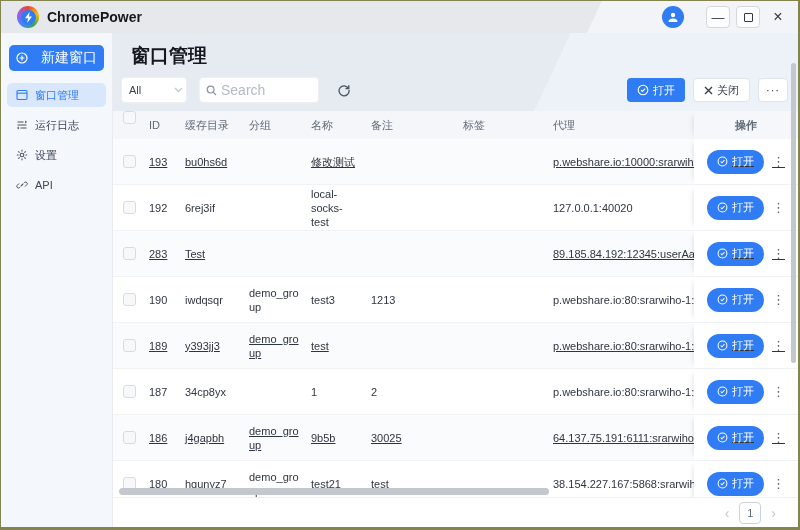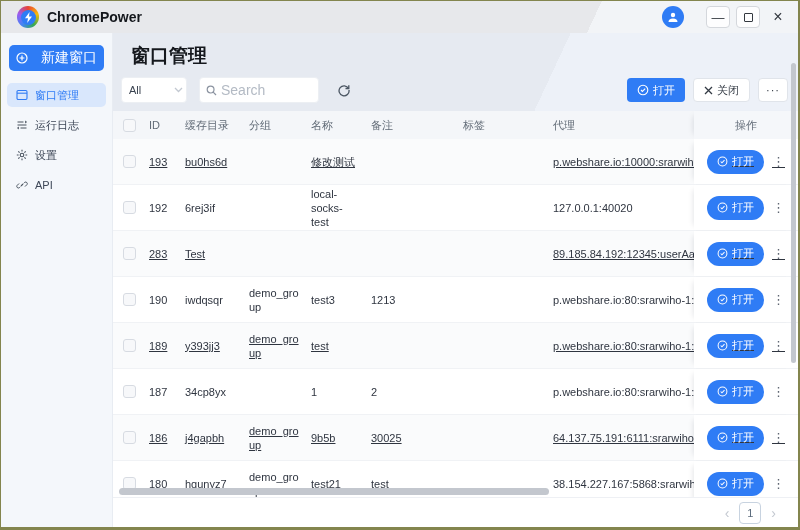--- a/index.html
+++ b/index.html
@@ -39,35 +39,35 @@
   .search-box input::placeholder { color:#b3bac4; }
   .refresh-btn { width:26px; height:26px; display:flex; align-items:center; justify-content:center; margin-left:12px; border:none; background:transparent; }
   .fb-spacer { flex:1; }
   .tb-btn { height:24px; border-radius:4px; font-size:11px; display:flex; align-items:center; gap:4px; padding:0 10px; margin-left:8px; }
   .tb-open { background:#2f7cf5; color:#fff; border:none; }
   .tb-close { background:#fff; color:#333a44; border:1px solid #e0e4ea; }
   .tb-more { background:#fff; color:#333a44; border:1px solid #e0e4ea; padding:0 7px; letter-spacing:1px; }
 
   
   .table { flex:1; min-height:0; display:flex; flex-direction:column; background:#fff; position:relative; }
-  .thead { display:flex; height:28px; flex:0 0 28px; background:#f4f6f9; align-items:center; font-size:11px; color:#606a76; }
+  .thead { display:flex; height:28px; flex:0 0 28px; background:#f4f6f9; font-size:11px; color:#606a76; }
   .tbody { flex:1; overflow:hidden; position:relative; }
   .trow { display:flex; height:46px; border-bottom:1px solid #f0f2f5; align-items:center; background:#fff; font-size:11px; color:#2f3540; }
   .trow.stripe { background:#fafbfc;text-decoration:underline; }
   .cell,.hcell { padding:0 6px; overflow:hidden; }
   .c-check { width:30px; flex:0 0 30px; display:flex; justify-content:flex-start; padding-left:10px; }
   .c-id { width:36px; flex:0 0 36px; }
   .c-cache { width:64px; flex:0 0 64px; }
   .c-group { width:62px; flex:0 0 62px; word-break:break-all; line-height:14px; }
   .c-name { width:60px; flex:0 0 60px; line-height:14px; }
   .c-remark { width:92px; flex:0 0 92px; }
   .c-tag { width:90px; flex:0 0 90px; }
   .c-proxy { flex:1; min-width:0; white-space:nowrap; }
   .c-action { width:104px; flex:0 0 104px; display:flex; align-items:center; justify-content:center; gap:8px; align-self:stretch; background:#fff; box-shadow:-5px 0 6px -5px rgba(16,24,40,.14); }
-  .thead .c-action { background:#f5f7fa; text-align:center; display:flex; align-items:center; justify-content:center; }
+  .thead .c-action { background:#f5f7fa; text-align:center; display:flex; align-items:center; justify-content:center;font-weight:bold; }
   .checkbox { width:13px; height:13px; border:1px solid #d7dbe2; border-radius:3px; background:#f7f8fa; display:inline-block; }
   .open-pill { height:24px; border:none; border-radius:13px; background:#2f7cf5; color:#fff; font-size:11px; display:flex; align-items:center; gap:4px; padding:0 10px; }
   .kebab { color:#5f6672; font-size:13px; line-height:13px; }
 
   .hscroll { position:absolute; left:6px; bottom:2px; width:430px; height:7px; border-radius:4px; background:#c3c7ce; }
   .vscroll { position:absolute; right:2px; top:30px; width:5px; height:300px; border-radius:3px; background:#c3c7ce; }
 
   
   .footer { height:30px; flex:0 0 30px; background:#fff; border-top:1px solid #eef0f4; display:flex; align-items:center; justify-content:flex-end; padding-right:22px; gap:10px; }
   .pg-arrow { color:#c3c8d0; font-size:14px; background:none; border:none; }

